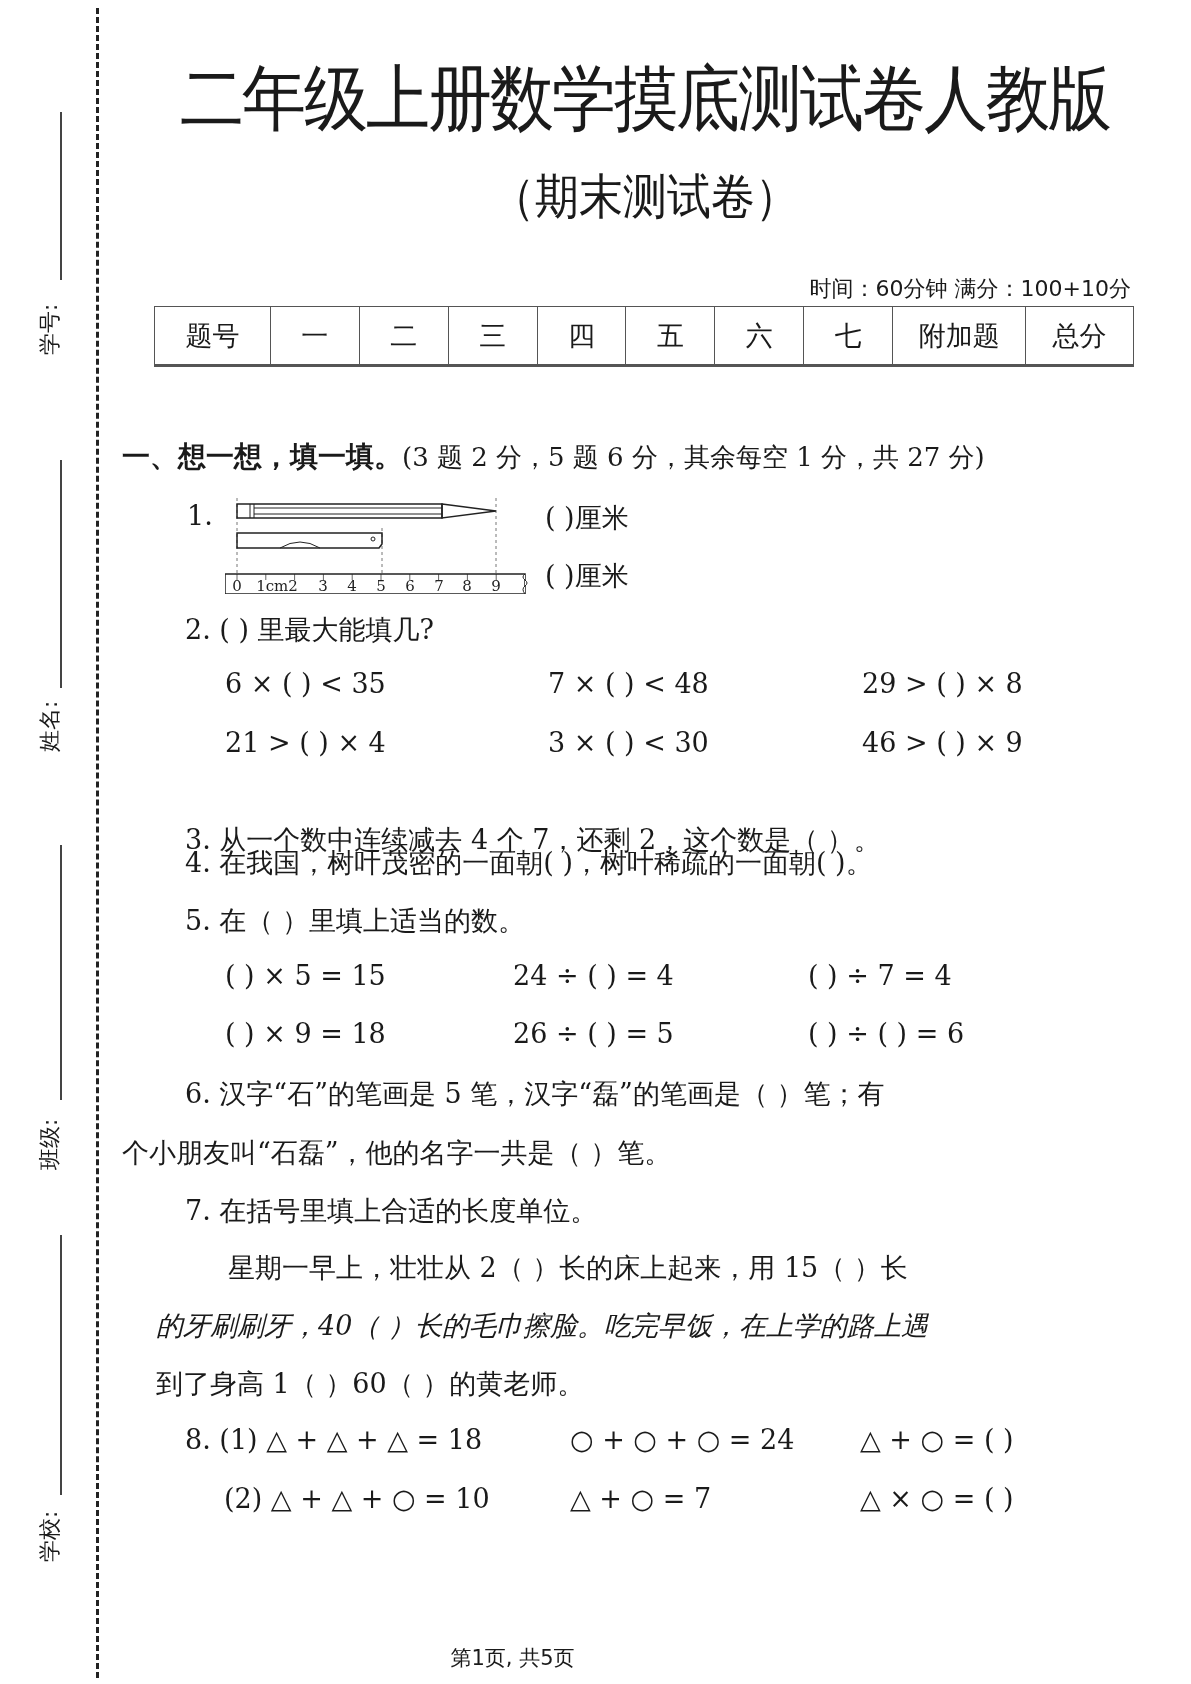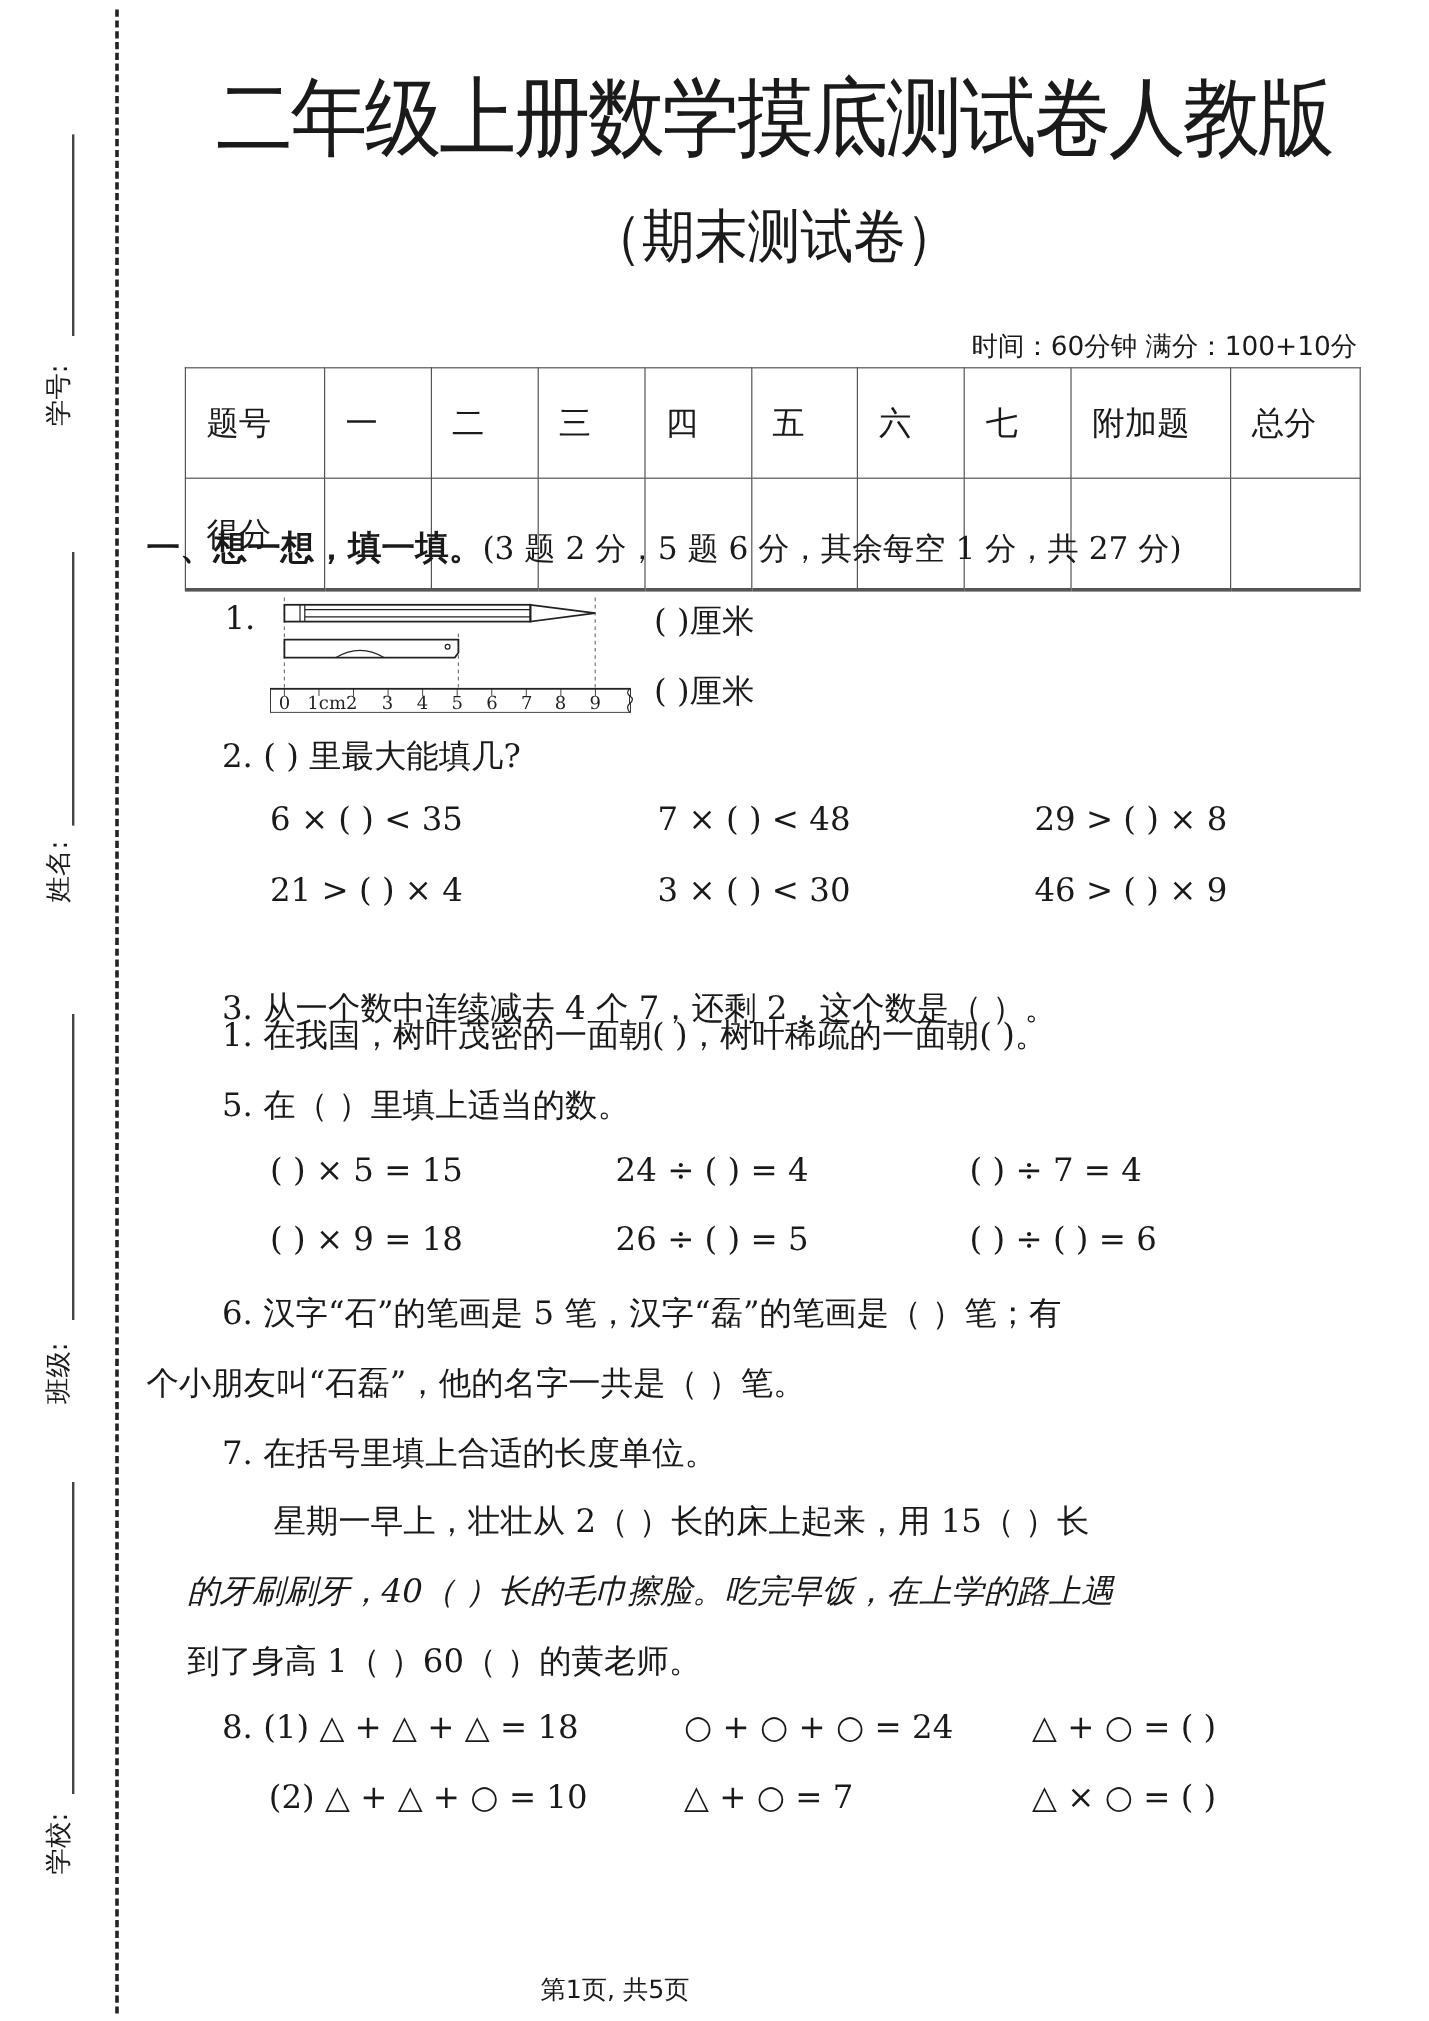--- a/index.html
+++ b/index.html
@@ -19,21 +19,21 @@
            font-family:"DejaVu Sans","Liberation Sans",sans-serif; font-size:64px; font-weight:normal;
            letter-spacing:-2px; transform:scaleY(1.12); }
   .subtitle { position:absolute; left:140px; top:168px; width:1010px; text-align:center;
               font-family:"DejaVu Sans","Liberation Sans",sans-serif; font-size:44px; transform:scaleY(1.1); }
   .meta { position:absolute; right:60px; top:274px; font-family:"DejaVu Sans","Liberation Sans",sans-serif;
           font-size:22px; }
 
   
   table.score { position:absolute; left:154px; top:306px; width:980px; border-collapse:collapse;
                 font-family:"DejaVu Sans","Liberation Sans",sans-serif; font-size:27px; }
-  table.score td { border:1.5px solid #555; height:57px; padding:17px;font-family:Liberation Mono, monospace; }
+  table.score td { border:1.5px solid #555; height:57px; text-align:center; padding:0;font-family:Liberation Mono, monospace; }
   table.score tr:last-child td { border-bottom:3px solid #555; }
 
   
   .line { position:absolute; font-size:27px; white-space:nowrap; }
   .sec-head { font-family:"DejaVu Sans","Liberation Sans",sans-serif; font-weight:bold; font-size:28px; }
 
   .ruler-fig { position:absolute; left:225px; top:496px; width:320px; height:98px; }
   .footer { position:absolute; left:0; width:1025px; top:1644px; text-align:center;
             font-family:"DejaVu Sans","Liberation Sans",sans-serif; font-size:21px; }
 </style>
@@ -72,32 +72,20 @@
     <td>题号</td>
     <td>一</td>
     <td>二</td>
     <td>三</td>
     <td>四</td>
     <td>五</td>
     <td>六</td>
     <td>七</td>
     <td>附加题</td>
     <td>总分</td>
-  </tr>
-  <tr>
-    <td>得分</td>
-    <td></td>
-    <td></td>
-    <td></td>
-    <td></td>
-    <td></td>
-    <td></td>
-    <td></td>
-    <td></td>
-    <td></td>
   </tr>
 </tbody>
   </table>
 
 <div class="line" style="left:122px;top:438px;">
   <span class="sec-head">一、想一想，填一填。</span><span style="font-size:26px;">(3 题 2 分，5 题 6 分，其余每空 1 分，共 27 分)</span>
 </div>
 
 <div class="line" style="left:187px;top:500px;">1.</div>
 <svg class="ruler-fig" viewBox="0 0 320 98">
@@ -154,21 +142,21 @@
 
 <div class="line" style="left:185px;top:612px;">2. (        ) 里最大能填几?</div>
 <div class="line" style="left:225px;top:668px;">6 × (        ) &lt; 35</div>
 <div class="line" style="left:548px;top:668px;">7 × (        ) &lt; 48</div>
 <div class="line" style="left:862px;top:668px;">29 &gt; (        ) × 8</div>
 <div class="line" style="left:225px;top:727px;">21 &gt; (        ) × 4</div>
 <div class="line" style="left:548px;top:727px;">3 × (        ) &lt; 30</div>
 <div class="line" style="left:862px;top:727px;">46 &gt; (        ) × 9</div>
 
 <div class="line" style="left:185px;top:786px;margin-top:36px;">3. 从一个数中连续减去 4 个 7，还剩 2，这个数是（      ）。</div>
-<div class="line" style="left:185px;top:845px;">1. 在我国，树叶茂密的一面朝(        )，树叶稀疏的一面朝(        )。</div>
+<div class="line" style="left:185px;top:845px;">4. 在我国，树叶茂密的一面朝(        )，树叶稀疏的一面朝(        )。</div>
 <div class="line" style="left:185px;top:903px;">5. 在（      ）里填上适当的数。</div>
 <div class="line" style="left:225px;top:960px;">(        ) × 5 = 15</div>
 <div class="line" style="left:513px;top:960px;">24 ÷ (        ) = 4</div>
 <div class="line" style="left:808px;top:960px;">(        ) ÷ 7 = 4</div>
 <div class="line" style="left:225px;top:1018px;">(        ) × 9 = 18</div>
 <div class="line" style="left:513px;top:1018px;">26 ÷ (        ) = 5</div>
 <div class="line" style="left:808px;top:1018px;">(        ) ÷ (        ) = 6</div>
 
 <div class="line" style="left:185px;top:1076px;">6. 汉字“石”的笔画是 5 笔，汉字“磊”的笔画是（      ）笔；有</div>
 <div class="line" style="left:122px;top:1135px;">个小朋友叫“石磊”，他的名字一共是（      ）笔。</div>

